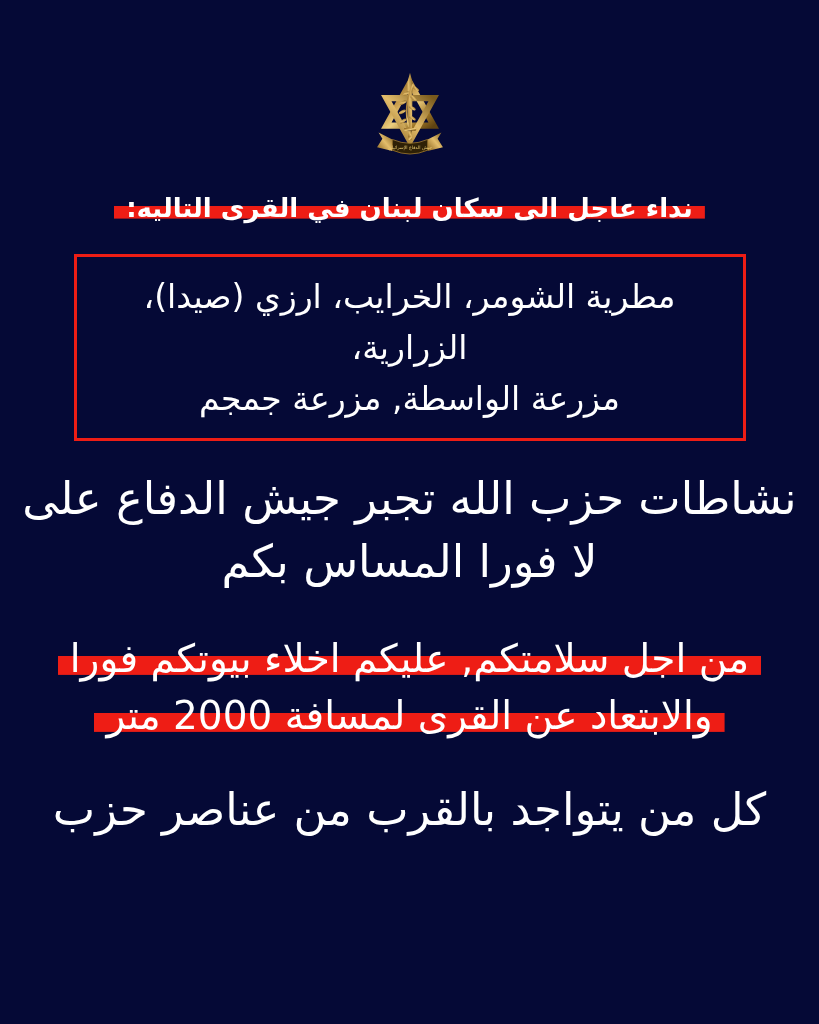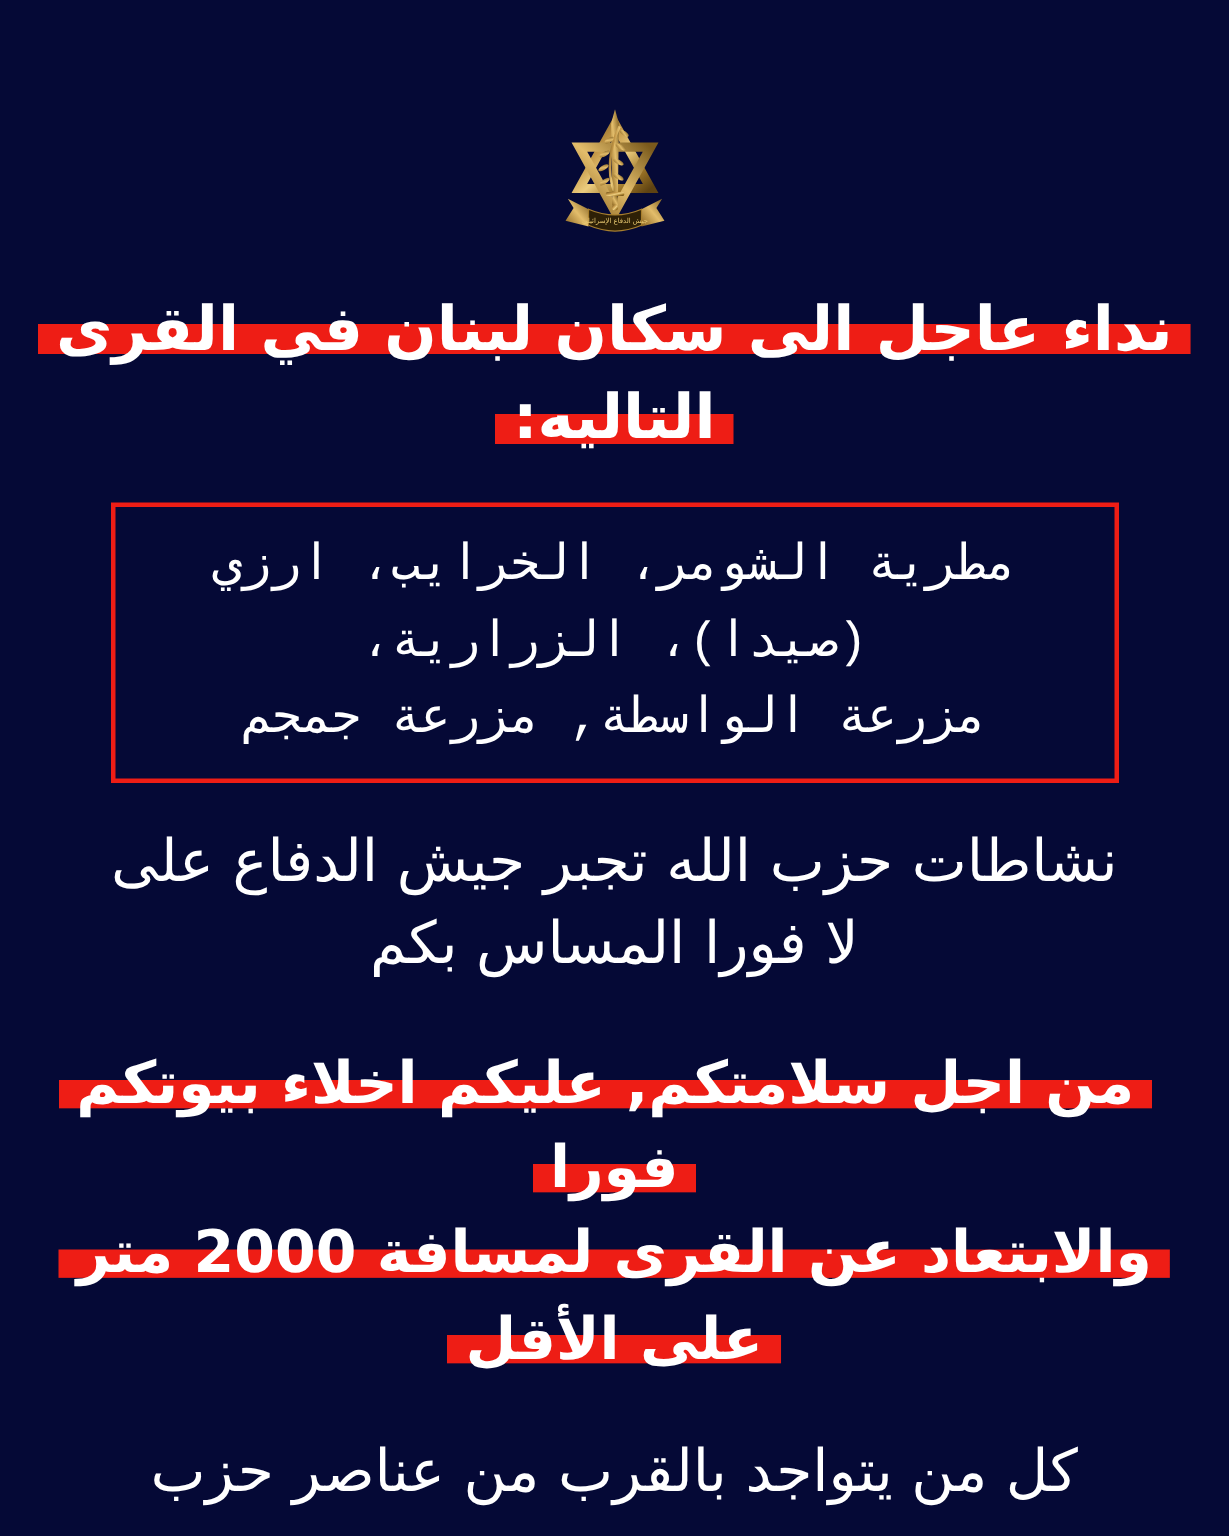--- a/index.html
+++ b/index.html
@@ -32,21 +32,21 @@
     width: 104px;
     height: 92px;
     display: inline-block;
   }
   .content {
     direction: rtl;
     text-align: center;
   }
   .headline {
     margin-top: 22px;
-    font-size: 41px;
+    font-size: 26px;
     font-weight: 700;
     line-height: 1.45;
   }
   .hl {
     color: var(--text);
     background-image: linear-gradient(var(--red), var(--red));
     background-repeat: no-repeat;
     background-size: 100% 42%;
     background-position: center 76%;
     padding: 0 12px;
@@ -54,32 +54,31 @@
     box-decoration-break: clone;
   }
   .villages-box {
     margin: 26px auto 0;
     width: 672px;
     border: 3px solid var(--red);
     padding: 14px 10px;
     font-size: 33px;
     font-weight: 400;
     line-height: 1.55;
-    font-family: Liberation Mono, monospace;
   }
   .para {
     margin-top: 26px;
-    font-size: 39px;
+    font-size: 45px;
     font-weight: 400;
     line-height: 1.4;
   }
   .warning {
     margin-top: 38px;
     font-size: 39px;
-    font-weight: 700;
+    font-weight: 400;
     line-height: 1.42;
   }
   .warning .line { margin-top: 2px; }
   .para2 { margin-top: 34px; }
   .line { display: block; }
 </style>
 </head>
 <body>
 
 <div class="poster">
@@ -140,21 +139,20 @@
     </div>
 
     <div class="para">
       <span class="line">نشاطات حزب الله تجبر جيش الدفاع على</span>
       <span class="line">لا فورا المساس بكم</span>
     </div>
 
     <div class="warning">
       <span class="line"><span class="hl">من اجل سلامتكم, عليكم اخلاء بيوتكم فورا</span></span>
       <span class="line"><span class="hl">والابتعاد عن القرى لمسافة 2000 متر</span></span>
-      <span class="line"><span class="hl">على الأقل</span></span>
     </div>
 
     <div class="para para2">
       <span class="line">كل من يتواجد بالقرب من عناصر حزب</span>
 
     </div>
 
   </div>
 </div>
 

